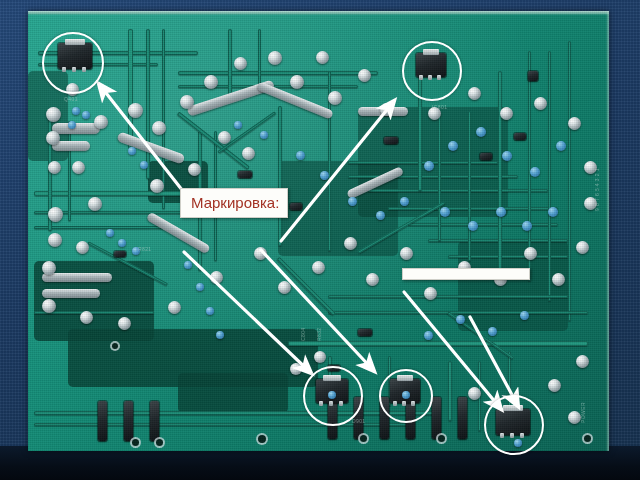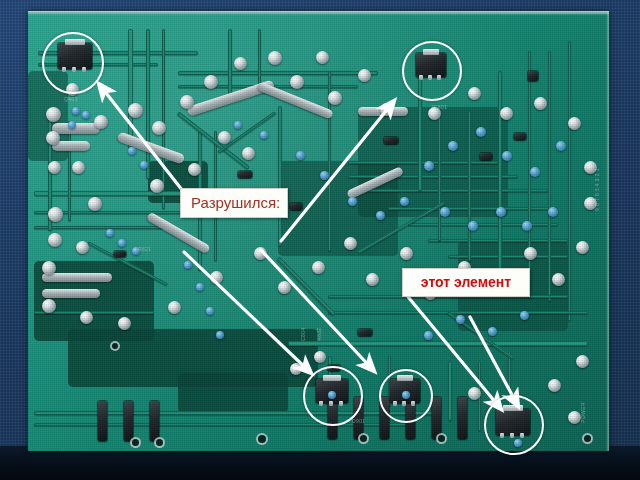--- a/index.html
+++ b/index.html
@@ -439,22 +439,21 @@
       </g>
     </svg>
 
     <div class="marker-circle" style="left:42px;  top:32px;  width:58px; height:58px;"></div>
     <div class="marker-circle" style="left:402px; top:41px;  width:56px; height:56px;"></div>
     <div class="marker-circle" style="left:303px; top:366px; width:56px; height:56px;"></div>
     <div class="marker-circle" style="left:379px; top:369px; width:50px; height:50px;"></div>
     <div class="marker-circle" style="left:484px; top:395px; width:56px; height:56px;"></div>
 
     <div class="callout" id="callout-marking">
-      <span class="l1">Разрушился:</span>
+      <span class="l1">Маркировка:</span>
     </div>
 
     <div class="callout" id="callout-broken">
-      <span class="l2">этот элемент</span>
     </div>
 
   </div>
 
 </div>
 
 </body></html>

